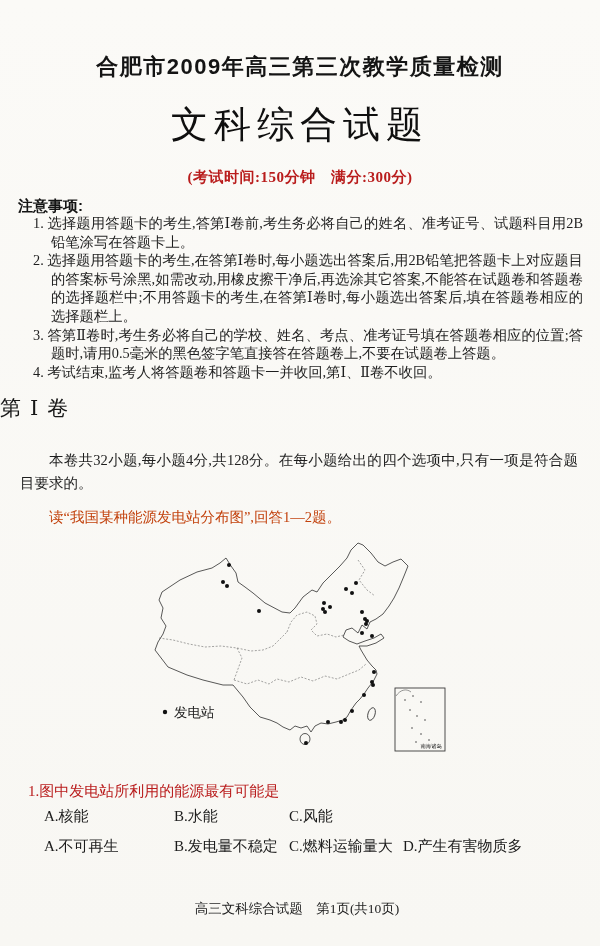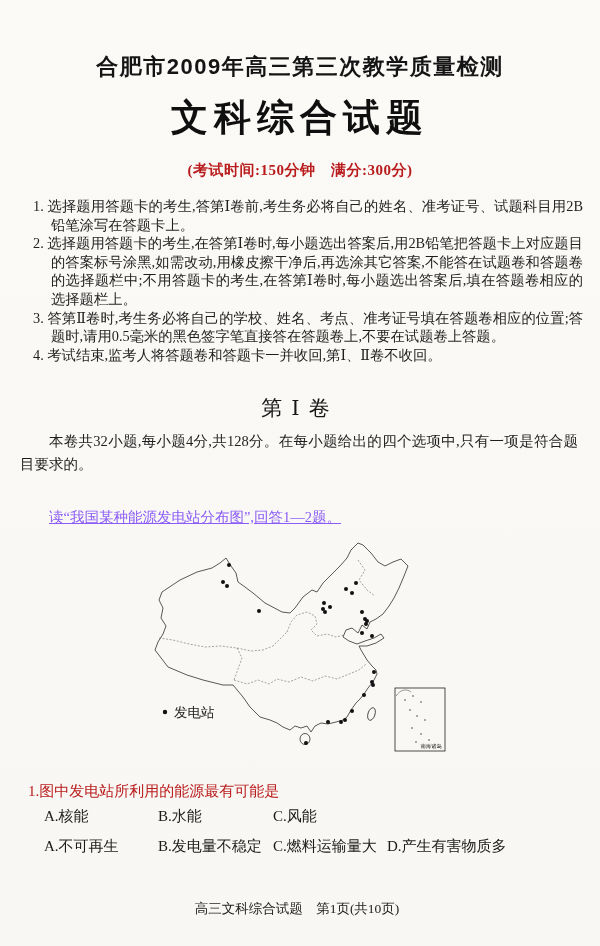--- a/index.html
+++ b/index.html
@@ -10,69 +10,70 @@
     color:#1c1c1c;
   }
   .abs{position:absolute;}
   
   #titles{top:52px;left:0;right:0;text-align:center;}
   .title1{
     font-family:"Liberation Sans","DejaVu Sans",sans-serif;
     font-weight:700;font-size:22px;line-height:30px;letter-spacing:1.5px;color:#141414;
   }
   .title2{
-    margin-top:15px;font-weight:700;font-size:37px;line-height:41px;
+    margin-top:22px;font-weight:400;font-size:37px;line-height:41px;
     letter-spacing:6px;color:#0f0f0f;
   }
   .exam-info{margin-top:23px;font-weight:700;font-size:15px;letter-spacing:.5px;color:#b91c1c;}
   
   #notes{top:197px;left:18px;right:17px;}
   .notes-heading{
     font-family:"Liberation Sans","DejaVu Sans",sans-serif;
     font-weight:700;font-size:15px;line-height:17px;color:#141414;
   }
   .note-item{
     margin-left:15px;padding-left:18px;text-indent:-18px;
     font-size:14.3px;line-height:18.6px;text-align:justify;color:#1e1e1e;
   }
   
-  #section-heading{top:394px;left:0;right:0;text-align:center;
+  #section-heading{top:394px;left:0;right:0;text-align:left;
     font-size:21px;letter-spacing:9px;color:#161616;}
-  #intro{top:430px;left:20px;right:22px;font-size:14.5px;line-height:23px;
+  #intro{top:449px;left:20px;right:22px;font-size:14.5px;line-height:23px;
     text-indent:2em;text-align:justify;color:#1e1e1e;}
-  #map-prompt{top:508px;left:20px;right:22px;font-size:14.5px;text-indent:2em;color:#8b5cf6;text-decoration:underline;}
+  #map-prompt{top:508px;left:20px;right:22px;font-size:14.5px;text-indent:2em;color:#c2410c;}
   
   #map-block{top:542px;left:95px;width:380px;height:240px;}
   .outline{fill:none;stroke:#2e2e2e;stroke-width:.8;stroke-linejoin:round;}
   .inner-line{fill:none;stroke:#5a5a5a;stroke-width:.55;stroke-dasharray:2 1.6;}
   .island{fill:none;stroke:#2e2e2e;stroke-width:.8;}
   .station{fill:#111;}
   .inset-dot{fill:#444;}
   .legend-text{font-size:13.5px;fill:#1c1c1c;font-family:"Liberation Serif","DejaVu Serif",serif;}
   .inset-text{font-size:5.4px;fill:#222;font-family:"Liberation Sans","DejaVu Sans",sans-serif;}
   
   .question{left:28px;right:8px;}
   #q1{top:783px;} #q2{top:830px;}
   .stem{font-size:15px;line-height:17px;color:#b91c1c;}
   .opts{display:flex;margin-top:7px;padding-left:16px;font-size:15px;color:#1b1b1b;}
-  .opt:nth-child(1){width:114px;} .opt:nth-child(2){width:115px;}
+  .opt:nth-child(1){width:114px;} .opt:nth-child(2){width:115px;margin-left:16px;}
   .opt:nth-child(3){width:114px;} .opt:nth-child(4){flex:1;}
   
   #footer{top:900px;left:0;right:6px;text-align:center;font-size:13.5px;color:#1e1e1e;}
 </style>
 </head>
 <body>
 
 <div id="titles" class="abs">
   <div class="title1">合肥市2009年高三第三次教学质量检测</div>
   <div class="title2">文科综合试题</div>
   <div class="exam-info">(考试时间:150分钟　满分:300分)</div>
 </div>
 
 <div id="notes" class="abs">
+  <div class="notes-heading">注意事项:</div>
   <div class="note-item">1. 选择题用答题卡的考生,答第Ⅰ卷前,考生务必将自己的姓名、准考证号、试题科目用2B铅笔涂写在答题卡上。</div>
   <div class="note-item">2. 选择题用答题卡的考生,在答第Ⅰ卷时,每小题选出答案后,用2B铅笔把答题卡上对应题目的答案标号涂黑,如需改动,用橡皮擦干净后,再选涂其它答案,不能答在试题卷和答题卷的选择题栏中;不用答题卡的考生,在答第Ⅰ卷时,每小题选出答案后,填在答题卷相应的选择题栏上。</div>
   <div class="note-item">3. 答第Ⅱ卷时,考生务必将自己的学校、姓名、考点、准考证号填在答题卷相应的位置;答题时,请用0.5毫米的黑色签字笔直接答在答题卷上,不要在试题卷上答题。</div>
   <div class="note-item">4. 考试结束,监考人将答题卷和答题卡一并收回,第Ⅰ、Ⅱ卷不收回。</div>
 </div>
 
 <div id="section-heading" class="abs">第Ⅰ卷</div>
 <div id="intro" class="abs">本卷共32小题,每小题4分,共128分。在每小题给出的四个选项中,只有一项是符合题目要求的。</div>
 <div id="map-prompt" class="abs">读“我国某种能源发电站分布图”,回答1—2题。</div>
 

